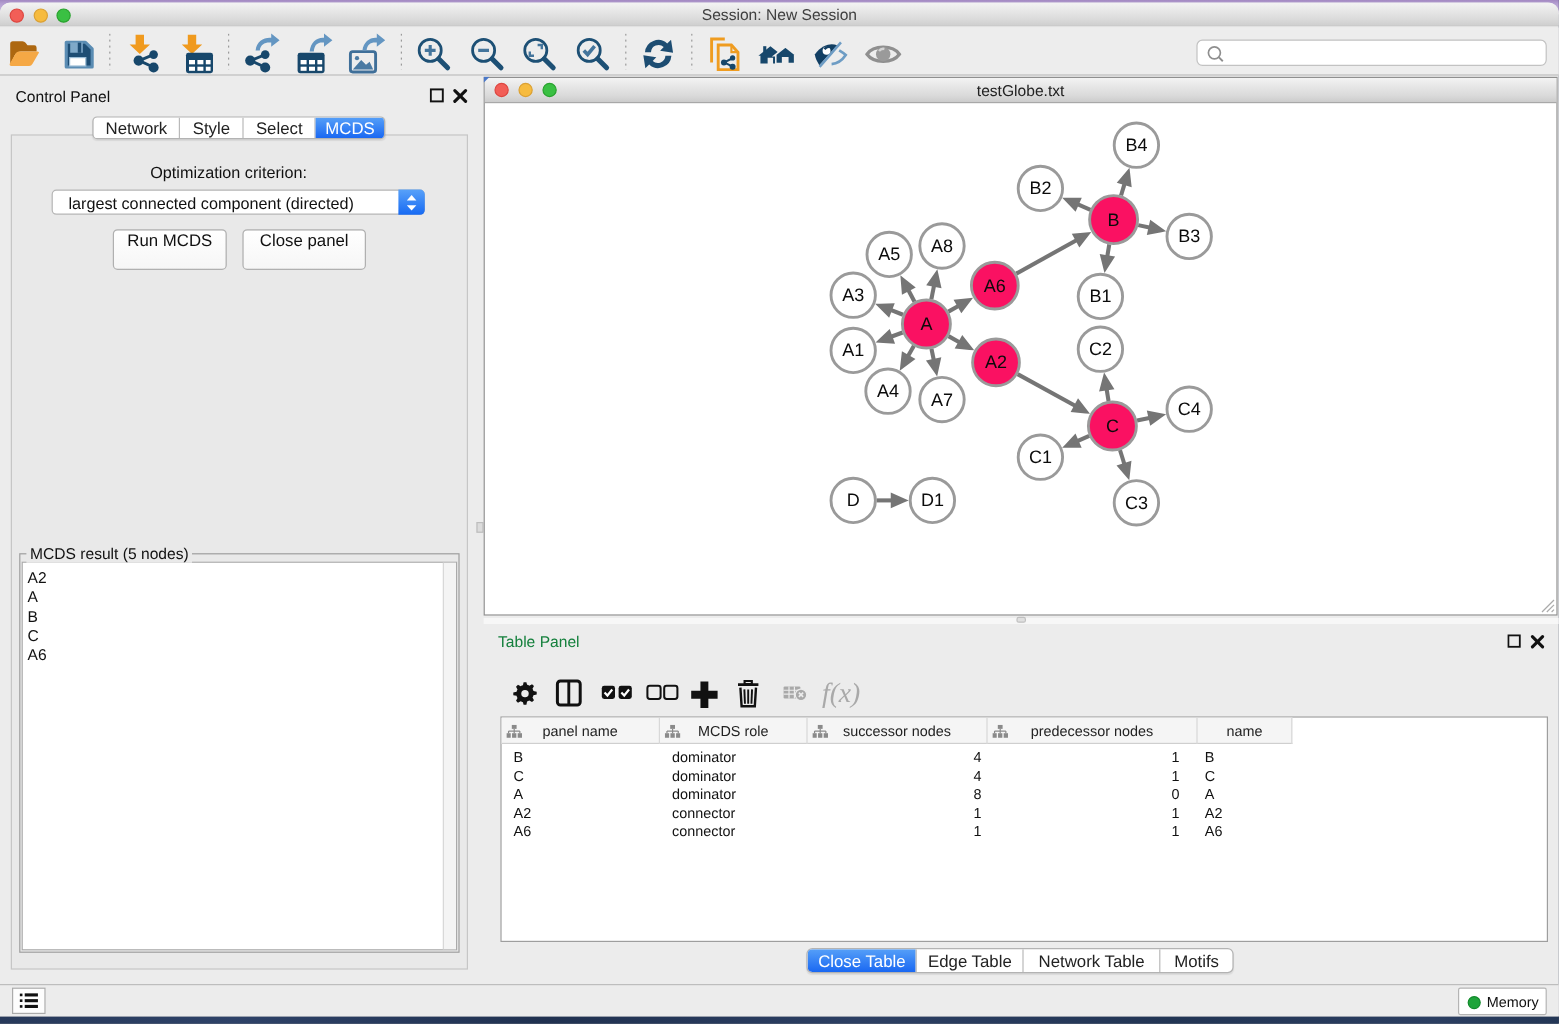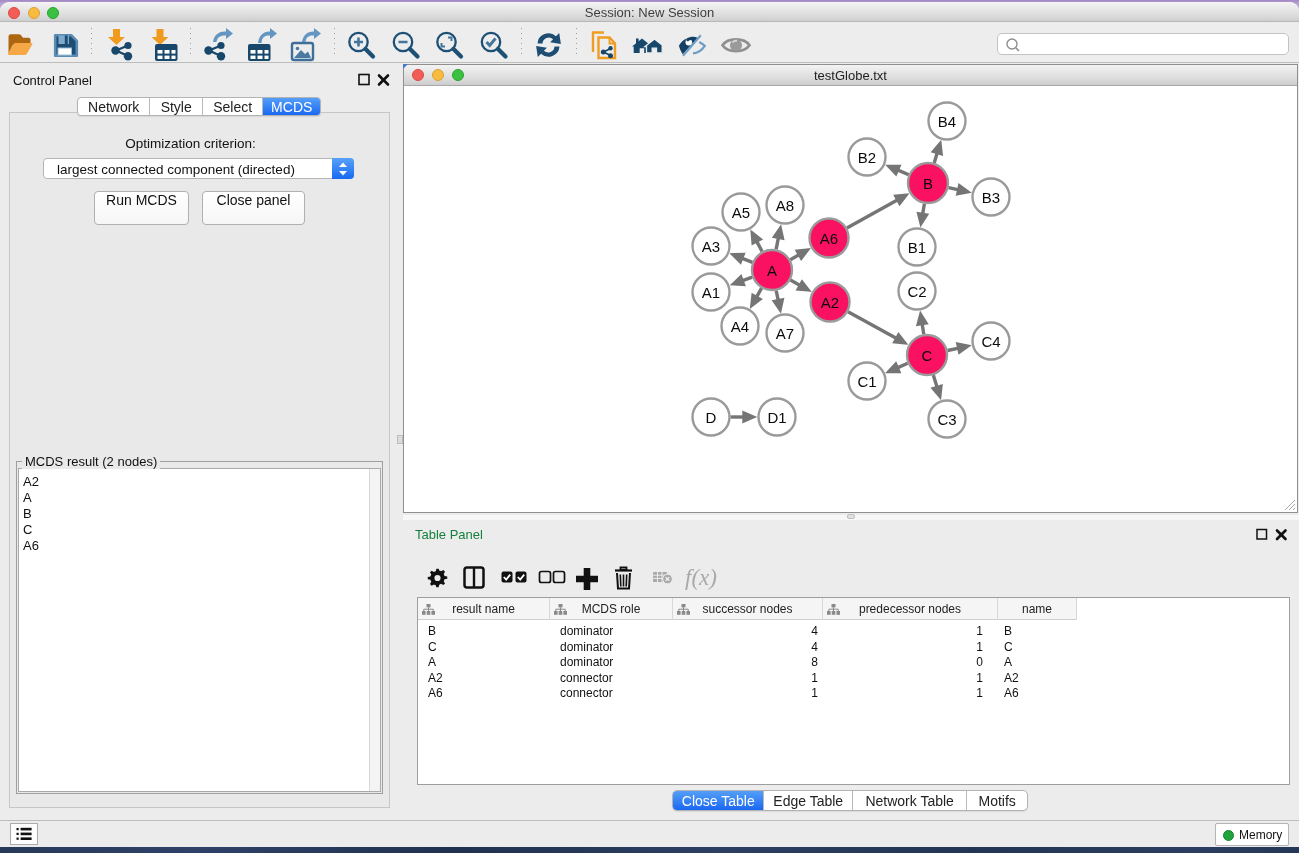--- a/index.html
+++ b/index.html
@@ -261,21 +261,21 @@
 <div class="btn" style="left:202px;top:189px;width:103px;">Close panel</div>
 <div id="mcds">
   <div class="list">
     <div class="it" style="margin-top:5px">A2</div>
         <div class="it">A</div>
         <div class="it">B</div>
         <div class="it">C</div>
         <div class="it">A6</div>
     <div class="sb"></div>
   </div>
-  <div class="lbl">MCDS result (2 nodes)</div>
+  <div class="lbl">MCDS result (5 nodes)</div>
 </div>
 
 <div class="abs" style="left:397px;top:433px;width:6px;height:9px;background:#dcdcdc;border:1px solid #bdbdbd;"></div>
 
 <div id="netwin">
   <svg width="5" height="5" viewBox="0 0 5 5" style="position:absolute;left:-1px;top:-1px;z-index:3">
         <path d="M0,0 L5,0 L0,5 Z" fill="#4a78c8"></path>
       </svg>
   <div id="nw-title">
     <div class="tl" style="left:8px;top:4px;background:#f25e57;border:1px solid #dd4741;"></div>
@@ -437,21 +437,21 @@
           <line x1="248.7" y1="19.2" x2="252.3" y2="22.8"></line>
           <line x1="252.3" y1="19.2" x2="248.7" y2="22.8"></line>
         </g>
   </g>
 
   <text x="268" y="27" font-family="Liberation Serif, serif" font-style="italic" font-size="23" fill="#a9a9a9">f(x)</text>
 </svg>
 <div id="ttable">
 <div id="thead">
 <div class="c" style="left:0px;width:132px">
-          <div class="t">result name</div>
+          <div class="t">panel name</div>
           <svg width="13" height="11" viewBox="0 0 13 11" style="position:absolute;left:4px;top:6px">
             <g fill="#8a8a8a">
               <rect x="4.5" y="0" width="4" height="3.4"></rect>
               <rect x="0" y="7" width="3.6" height="3.8"></rect>
               <rect x="4.7" y="7" width="3.6" height="3.8"></rect>
               <rect x="9.4" y="7" width="3.6" height="3.8"></rect>
             </g>
             <g stroke="#8a8a8a" stroke-width="1">
               <line x1="6.5" y1="3.4" x2="6.5" y2="7"></line>
               <line x1="1.8" y1="5.2" x2="11.2" y2="5.2"></line>

